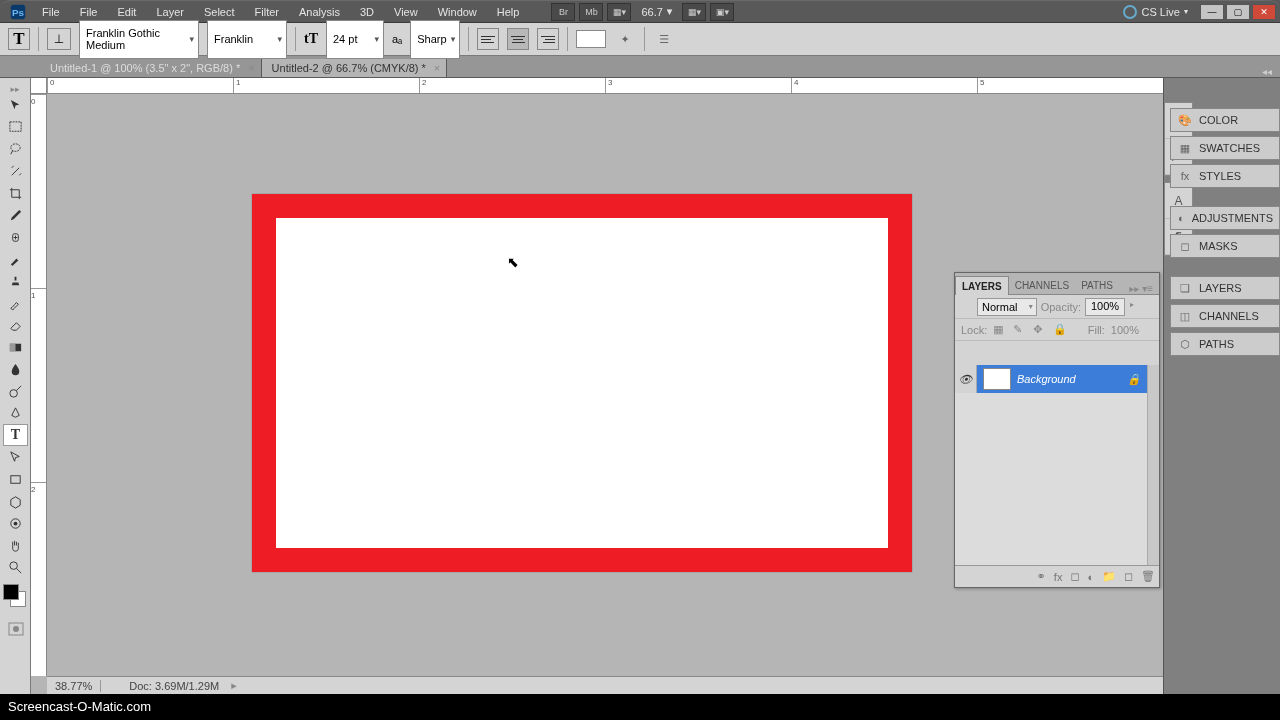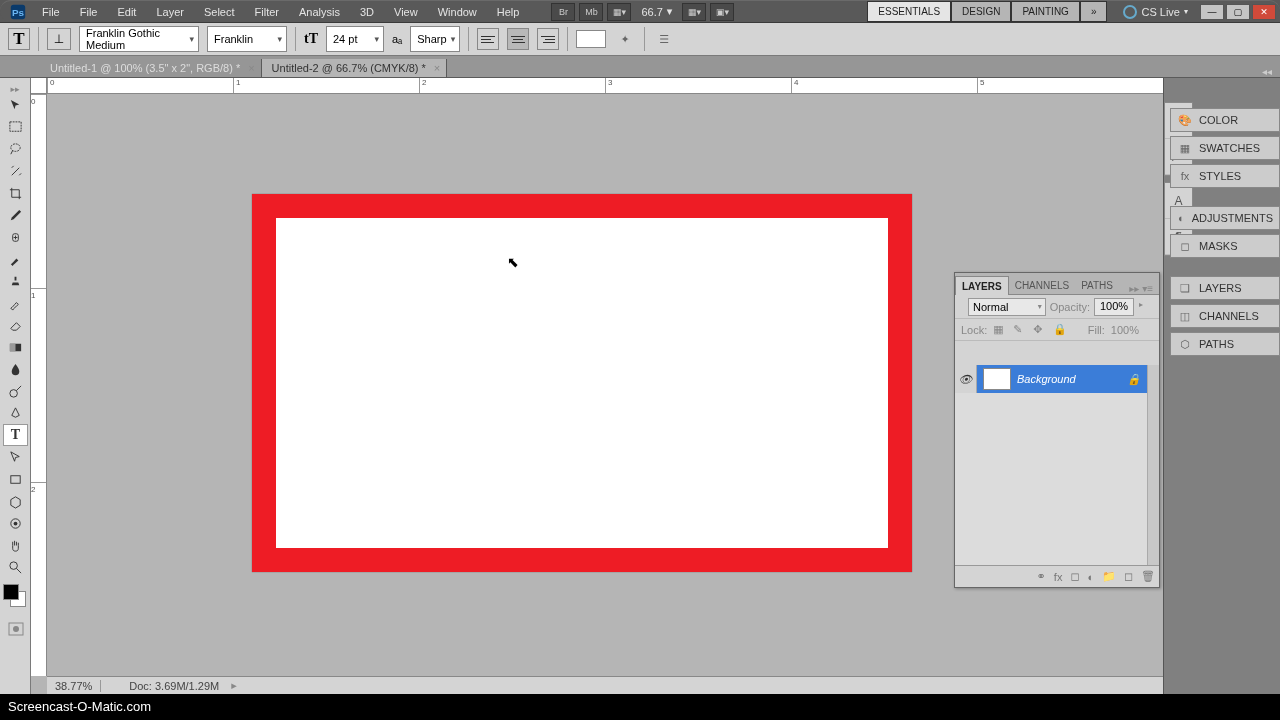--- a/index.html
+++ b/index.html
@@ -18,21 +18,21 @@
 .menubar .right { display: flex; align-items: center; gap: 6px; margin-left: 10px; }
 .cslive { color: #e4e4e4; padding: 2px 6px; display: flex; align-items: center; gap: 4px; }
 .winbtns { display: flex; gap: 2px; }
 .winbtn { width: 24px; height: 16px; background: #c4c4c4; border: 1px solid #555; display: flex; align-items: center; justify-content: center; font-size: 9px; cursor: pointer; }
 .winbtn.close { background: #d04a3a; color: #fff; }
 
 .optionsbar { background: #d4d4d4; height: 34px; border-top: 1px solid #3a3a3a; border-bottom: 1px solid #7a7a7a; display: flex; align-items: center; padding: 0 8px; gap: 8px; }
 .optionsbar .toolicon { width: 22px; height: 22px; display: flex; align-items: center; justify-content: center; font-family: Georgia, serif; font-size: 17px; font-weight: bold; border: 1px solid #888; background: #d4d4d4; }
 .optionsbar .divider { width: 1px; height: 24px; background: #999; }
 .optionsbar .orient { width: 24px; height: 22px; border: 1px solid #888; background: #d4d4d4; display: flex; align-items: center; justify-content: center; }
-.optionsbar .dropdown { height: 26px; border: 1px solid #888; background: #fff; display: flex; align-items: center; padding: 0 18px 0 6px; position: relative; font-size: 11px; }
+.optionsbar .dropdown { height: 39px; border: 1px solid #888; background: #fff; display: flex; align-items: center; padding: 0 18px 0 6px; position: relative; font-size: 11px; }
 .optionsbar .dropdown::after { content: "▾"; position: absolute; right: 4px; color: #555; font-size: 9px; }
 .optionsbar .dropdown.font { width: 120px; }
 .optionsbar .dropdown.style { width: 80px; }
 .optionsbar .dropdown.size { width: 58px; }
 .optionsbar .dropdown.aa { width: 50px; }
 .optionsbar .sizelabel { font-family: Georgia, serif; font-size: 14px; font-weight: bold; }
 .optionsbar .aalabel { font-size: 11px; }
 .optionsbar .alignbtn { width: 22px; height: 22px; border: 1px solid #888; background: #d4d4d4; display: flex; flex-direction: column; justify-content: center; padding: 3px; gap: 2px; }
 .optionsbar .alignbtn span { height: 1px; background: #333; }
 .optionsbar .alignbtn.active { background: #b8b8b8; }
@@ -77,21 +77,21 @@
 .rp .ic { width: 16px; height: 14px; display: flex; align-items: center; justify-content: center; color: #666; }
 .rp1 { top: 108px; } .rp2 { top: 136px; } .rp3 { top: 164px; }
 .rp4 { top: 206px; } .rp5 { top: 234px; }
 .rp6 { top: 276px; } .rp7 { top: 304px; } .rp8 { top: 332px; }
 
 .layerspanel { position: absolute; top: 272px; right: 120px; width: 206px; height: 316px; background: #d4d4d4; border: 1px solid #666; box-shadow: 1px 1px 3px rgba(0,0,0,0.3); }
 .layerspanel .tabs { height: 22px; background: #b5b5b5; display: flex; align-items: flex-end; border-bottom: 1px solid #888; }
 .layerspanel .tab { padding: 4px 6px 3px; font-size: 10px; color: #555; cursor: pointer; }
 .layerspanel .tab.active { background: #d4d4d4; color: #222; font-weight: bold; border-top: 1px solid #888; border-left: 1px solid #888; border-right: 1px solid #888; position: relative; top: 1px; }
 .layerspanel .tabs .menu { margin-left: auto; padding: 0 6px; color: #888; font-size: 10px; }
-.layerspanel .ctrlrow { height: 24px; display: flex; align-items: center; padding: 0 13px; gap: 4px; font-size: 10px; border-bottom: 1px solid #bbb; }
+.layerspanel .ctrlrow { height: 24px; display: flex; align-items: center; padding: 0 22px; gap: 4px; font-size: 10px; border-bottom: 1px solid #bbb; }
 .layerspanel .ctrlrow .dd { flex: 1; height: 18px; background: #e8e8e8; border: 1px solid #999; padding: 1px 4px; display: flex; align-items: center; position: relative; }
 .layerspanel .ctrlrow .dd::after { content: "▾"; position: absolute; right: 3px; color: #888; font-size: 8px; }
 .layerspanel .ctrlrow .lbl { color: #888; }
 .layerspanel .ctrlrow .pct { width: 40px; height: 18px; background: #e8e8e8; border: 1px solid #999; text-align: center; padding-top: 1px; position:relative;}
 .layerspanel .ctrlrow .pct::after{content:"▸"; position:absolute; right:-10px; color:#888; font-size:8px;}
 .layerspanel .lockrow { height: 22px; display: flex; align-items: center; padding: 0 6px; gap: 6px; font-size: 10px; border-bottom: 1px solid #bbb; color: #888;}
 .layerspanel .lockrow .ic { width: 14px; height: 14px; color: #888; }
 .layerspanel .list { position: absolute; top: 92px; bottom: 22px; left: 0; right: 12px; background: #dcdcdc; overflow: hidden; }
 .layerspanel .layer { height: 28px; display: flex; align-items: center; background: #3b7dd8; color: #fff; font-size: 10px; font-style: italic; }
 .layerspanel .layer .eye { width: 22px; text-align: center; background: #d4d4d4; color: #333; height: 100%; display: flex; align-items: center; justify-content: center; border-right: 1px solid #aaa;}
@@ -129,26 +129,20 @@
     <div class="iconbtn">Br</div>
     <div class="iconbtn">Mb</div>
     <div class="iconbtn">▦▾</div>
     <div class="zoom">
         <span>66.7</span>
         <span>▾</span>
       </div>
     <div class="iconbtn">▦▾</div>
     <div class="iconbtn">▣▾</div>
     <div class="spacer"></div>
-    <div class="workspace-tabs">
-      <div class="ws-tab active">ESSENTIALS</div>
-      <div class="ws-tab">DESIGN</div>
-      <div class="ws-tab">PAINTING</div>
-      <div class="ws-tab">»</div>
-    </div>
     <div class="right">
       <div class="cslive">
         <svg width="14" height="14" viewBox="0 0 14 14">
             <circle cx="7" cy="7" r="6" fill="none" stroke="#6ac" stroke-width="2"></circle>
           </svg>
         <span>CS Live</span>
           <span style="font-size:8px">▾</span>
       </div>
       <div class="winbtns">
         <div class="winbtn">—</div>

